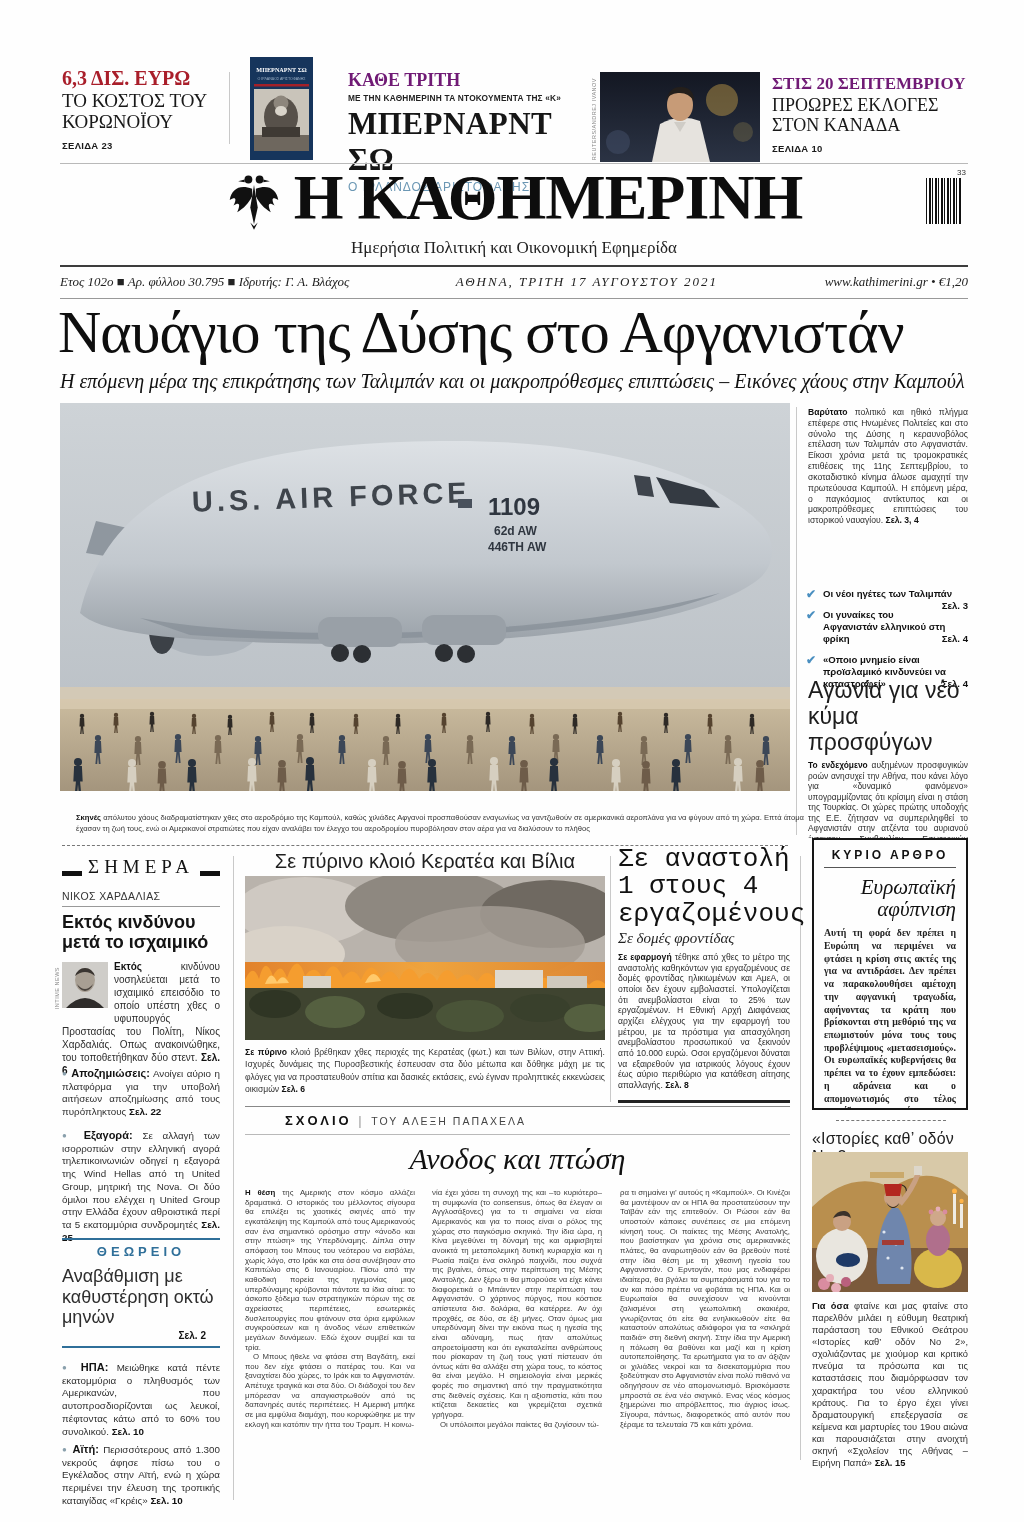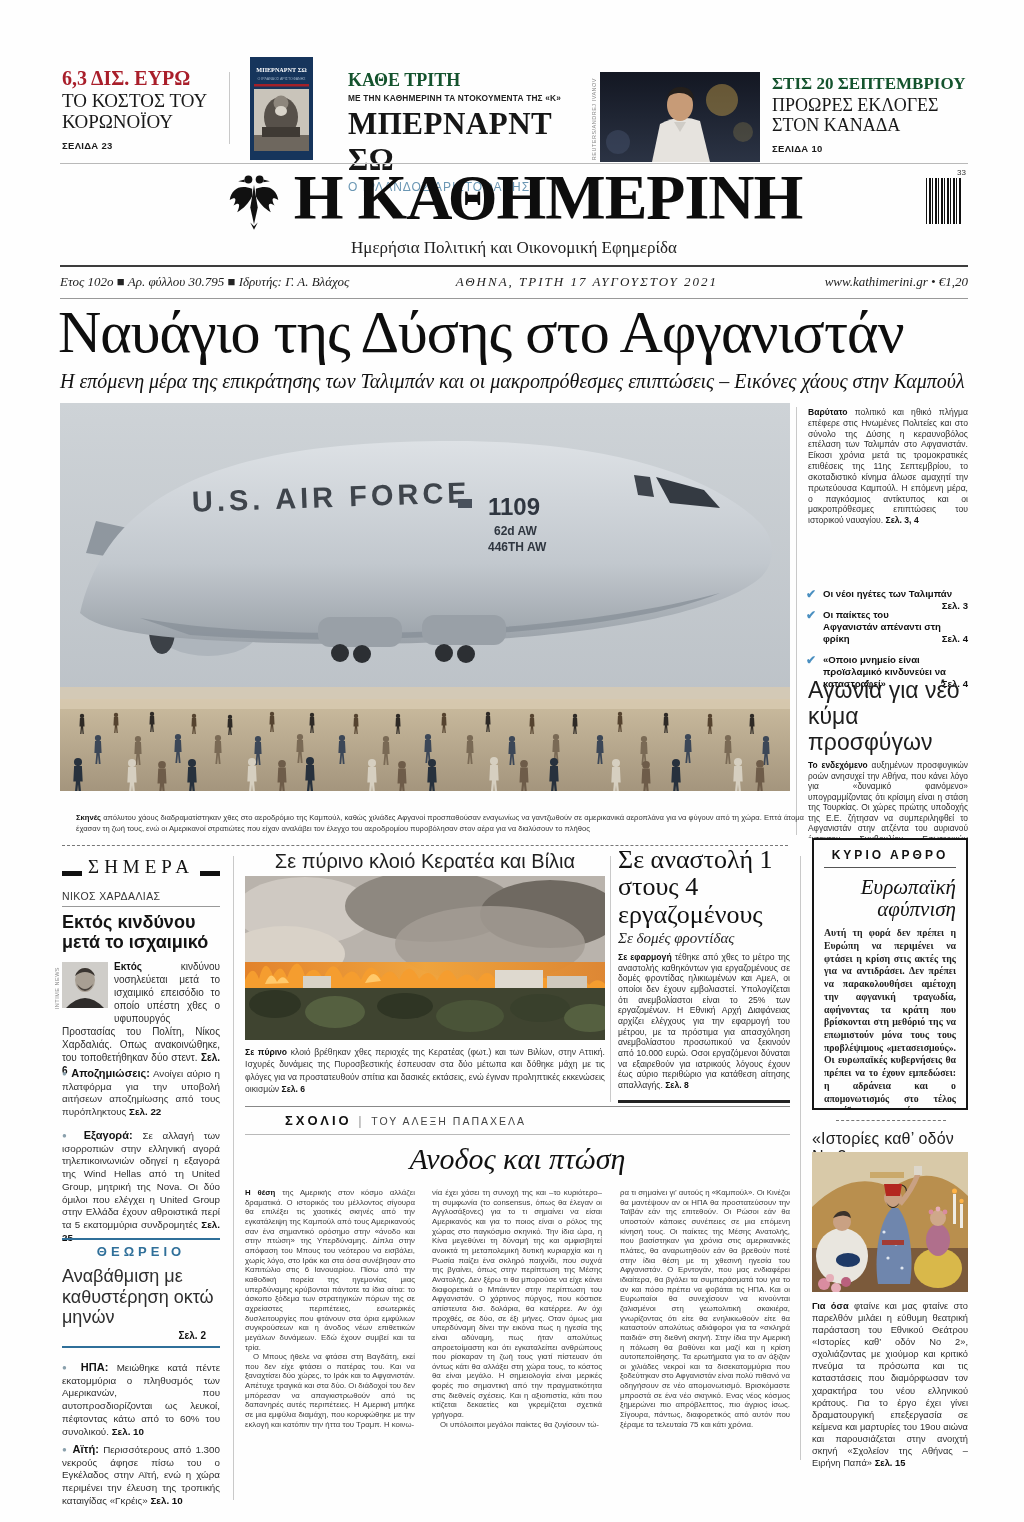--- a/index.html
+++ b/index.html
@@ -7,21 +7,21 @@
         font-family:"Liberation Sans",sans-serif;color:#1a1a1a;overflow:hidden;}
   .abs{position:absolute;}
   .b{font-weight:bold;}
   .just{text-align:justify;}
   .hrule{height:1px;background:#b9b9b9;}
   .vrule{width:1px;background:#c9c9c9;}
   
   .t-red{font-family:"Liberation Serif",serif;font-weight:bold;font-size:20px;color:#a91e2a;line-height:1.05;}
   .t-dark{font-family:"Liberation Serif",serif;font-size:19px;color:#181818;line-height:1.1;margin-top:2px;}
   .t-page{font-size:9.5px;font-weight:bold;margin-top:7px;letter-spacing:.3px;}
-  .t-kicker{font-family:"Liberation Serif",serif;font-weight:bold;font-size:18px;color:#14532d;}
+  .t-kicker{font-family:"Liberation Serif",serif;font-weight:bold;font-size:18px;color:#701a75;}
   .t-tag{font-size:8.3px;font-weight:bold;color:#222;margin-top:2px;letter-spacing:.2px;}
   .t-big{font-family:"Liberation Serif",serif;font-weight:bold;font-size:31px;color:#161616;margin-top:3px;letter-spacing:.5px;}
   .t-sub{font-size:12px;color:#6b97b4;letter-spacing:1px;margin-top:2px;}
   .photo-credit{position:absolute;left:-9px;bottom:2px;font-size:5.5px;color:#888;
      writing-mode:vertical-rl;transform:rotate(180deg);letter-spacing:.5px;}
   
   #masthead{left:60px;top:166px;width:908px;height:96px;display:flex;align-items:flex-start;justify-content:center;gap:12px;}
   #masthead-title{font-family:"Liberation Serif",serif;font-weight:bold;font-size:64px;letter-spacing:-1px;color:#0d0d0d;line-height:1;}
   #masthead-sub{left:60px;top:238px;width:908px;text-align:center;font-family:"Liberation Serif",serif;font-size:17px;color:#222;}
   .barcode{width:36px;height:46px;background:repeating-linear-gradient(90deg,#111 0 1px,#fff 1px 3px,#111 3px 5px,#fff 5px 6px);}
@@ -304,21 +304,21 @@
   </div>
 
   <div class="abs" style="left:806px;top:588px;width:162px;">
     <div class="chk-item">
       <span class="chk">✔</span>
       <span>Οι νέοι ηγέτες των Ταλιμπάν</span>
       <span class="pg">Σελ. 3</span>
     </div>
     <div class="chk-item">
       <span class="chk">✔</span>
-      <span>Οι παίκτες του Αφγανιστάν απέναντι στη φρίκη</span>
+      <span>Οι γυναίκες του Αφγανιστάν ελληνικού στη φρίκη</span>
       <span class="pg">Σελ. 4</span>
     </div>
     <div class="chk-item">
       <span class="chk">✔</span>
       <span>«Οποιο μνημείο είναι προϊσλαμικό κινδυνεύει να καταστραφεί»</span>
       <span class="pg">Σελ. 4</span>
     </div>
   </div>
 
   <div class="abs" id="agonia-title" style="left:808px;top:678px;width:160px;">Αγωνία για νέο κύμα προσφύγων</div>
@@ -424,21 +424,21 @@
       <ellipse cx="295" cy="132" rx="30" ry="14" fill="#39402c"></ellipse>
       <ellipse cx="345" cy="142" rx="26" ry="14" fill="#556040"></ellipse>
     </svg>
   </div>
   <p class="abs cap just" style="left:245px;top:1046px;width:360px;margin:0;font-size:8.6px;">
     <span class="lead">Σε πύρινο</span>
     <span>κλοιό βρέθηκαν χθες περιοχές της Κερατέας (φωτ.) και των Βιλίων, στην Αττική. Ισχυρές δυνάμεις της Πυροσβεστικής έσπευσαν στα δύο μέτωπα και δόθηκε μάχη με τις φλόγες για να προστατευθούν σπίτια και δασικές εκτάσεις, ενώ έγιναν προληπτικές εκκενώσεις οικισμών</span>
     <span class="pg">Σελ. 6</span>
   </p>
 
-  <div class="abs" id="anastoli-head" style="left:618px;top:846px;width:172px;">Σε αναστολή 1 στους 4 εργαζομένους</div>
+  <div class="abs" id="anastoli-head" style="left:618px;top:846px;width:172px;font-family:Liberation Mono, monospace;">Σε αναστολή 1 στους 4 εργαζομένους</div>
   <div class="abs" id="anastoli-sub" style="left:618px;top:930px;width:172px;">Σε δομές φροντίδας</div>
   <div class="abs just" style="left:618px;top:952px;width:172px;height:146px;overflow:hidden;font-size:8.6px;line-height:1.24;color:#2d2d2d;">
     <span class="lead-w">Σε εφαρμογή</span>
     <span>τέθηκε από χθες το μέτρο της αναστολής καθηκόντων για εργαζομένους σε δομές φροντίδας ηλικιωμένων και ΑμεΑ, οι οποίοι δεν έχουν εμβολιαστεί. Υπολογίζεται ότι ανεμβολίαστοι είναι το 25% των εργαζομένων. Η Εθνική Αρχή Διαφάνειας αρχίζει ελέγχους για την εφαρμογή του μέτρου, με τα πρόστιμα για απασχόληση ανεμβολίαστου προσωπικού να ξεκινούν από 10.000 ευρώ. Οσοι εργαζόμενοι δύναται να εξαιρεθούν για ιατρικούς λόγους έχουν έως αύριο περιθώριο για κατάθεση αίτησης απαλλαγής.</span>
     <span class="pg">Σελ. 8</span>
   </div>
   <div class="abs" style="left:618px;top:1100px;width:172px;height:3px;background:#222;"></div>
 
   <div class="abs hrule" style="left:245px;top:1106px;width:545px;background:#888;"></div>
   <div class="abs" id="sxolio-header" style="left:285px;top:1113px;width:500px;">

